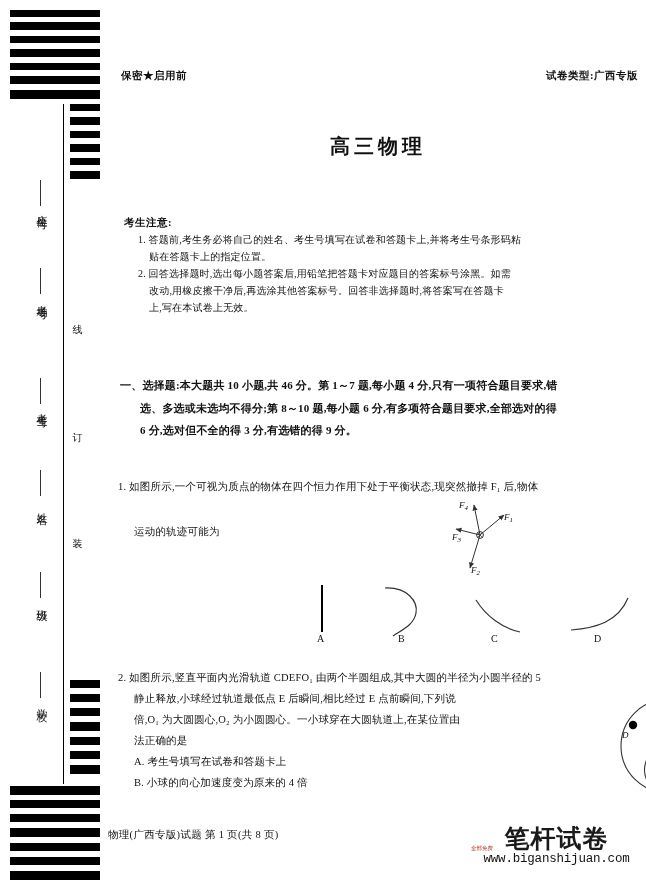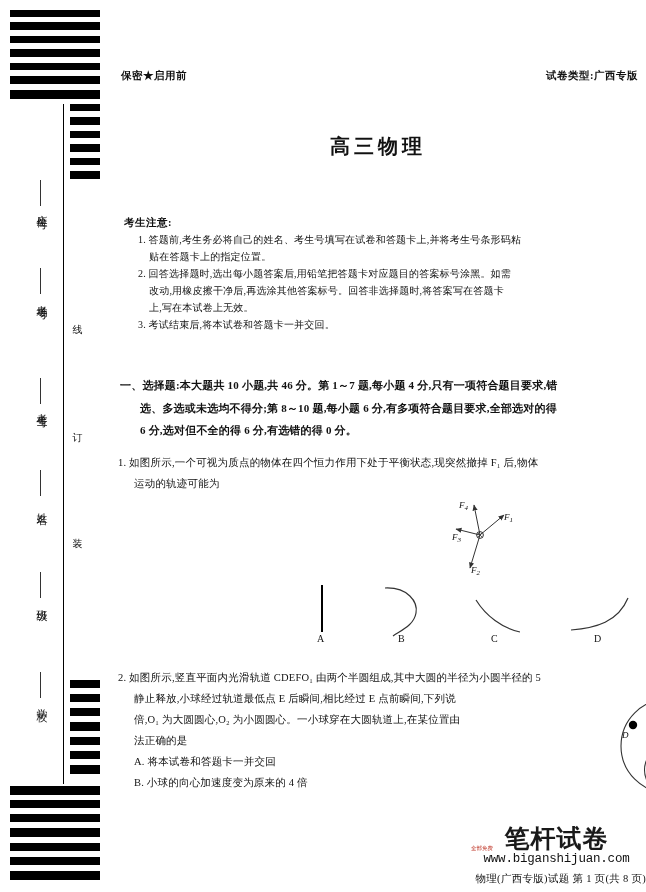--- a/index.html
+++ b/index.html
@@ -61,38 +61,38 @@
 
   #section1{
     position:absolute;left:20px;top:374px;width:520px;
     font-size:11px;line-height:22.5px;font-weight:bold;letter-spacing:.2px;
   }
   #section1 .s-line{display:block;}
   #section1 .s-line.ind{padding-left:20px;}
 
   .q{position:absolute;font-size:10.5px;line-height:21px;letter-spacing:.2px;}
   #q1{left:18px;top:452px;width:522px;}
-  #q1 .ql{display:block;}
+  #q1 .ql{display:block;margin-top:24px;}
   #q1 .ql.ind{padding-left:16px;}
 
   #q2{left:18px;top:667px;width:400px;}
   #q2 .ql{display:block;}
   #q2 .ql.ind{padding-left:16px;}
   .opt{display:block;padding-left:16px;}
   .sub{font-size:7px;vertical-align:-2px;}
 
   
   #fig-forces{position:absolute;left:332px;top:495px;width:140px;height:88px;}
   #fig-traj{position:absolute;left:180px;top:580px;width:360px;height:72px;}
   #fig-circle{position:absolute;left:512px;top:686px;width:110px;height:120px;}
   .figlabel{position:absolute;font-size:9px;font-style:italic;font-family:"Liberation Serif","DejaVu Serif",serif;}
   .optlabel{position:absolute;font-size:10px;font-family:"Liberation Serif","DejaVu Serif",serif;}
 
   
-  #footer{position:absolute;left:8px;right:0;top:828px;text-align:right;font-size:10.5px;letter-spacing:.3px;margin-top:44px;}
+  #footer{position:absolute;left:8px;right:0;top:828px;text-align:left;font-size:10.5px;letter-spacing:.3px;}
   #watermark{position:absolute;right:2px;top:824px;width:175px;text-align:center;}
   #wm-cn{font-size:25px;font-weight:bold;color:#1a1a1a;letter-spacing:1px;line-height:28px;font-family:"Liberation Sans","DejaVu Sans",sans-serif;}
   #wm-tag{position:absolute;left:2px;top:21px;font-size:5.5px;color:#c0392b;font-family:"Liberation Sans","DejaVu Sans",sans-serif;line-height:6px;}
   #wm-url{font-size:12.5px;color:#111;font-family:"Liberation Mono","DejaVu Sans Mono",monospace;letter-spacing:-.2px;}
 </style>
 </head>
 <body>
 
 <div id="barcode-frame">
 
@@ -166,29 +166,25 @@
     <span class="ni-line ind">贴在答题卡上的指定位置。</span>
   </div>
 
   <div class="notice-item" id="notice-2">
     <span class="ni-line"><span>2.</span>
       <span>回答选择题时,选出每小题答案后,用铅笔把答题卡对应题目的答案标号涂黑。如需</span></span>
     <span class="ni-line ind">改动,用橡皮擦干净后,再选涂其他答案标号。回答非选择题时,将答案写在答题卡</span>
     <span class="ni-line ind">上,写在本试卷上无效。</span>
   </div>
 
-  <div class="notice-item" id="notice-3">
-    <span class="ni-line"><span>3.</span>
-      <span>考试结束后,将本试卷和答题卡一并交回。</span></span>
-  </div>
 
   <div id="section1">
     <span class="s-line">一、选择题:本大题共 10 小题,共 46 分。第 1～7 题,每小题 4 分,只有一项符合题目要求,错</span>
     <span class="s-line ind">选、多选或未选均不得分;第 8～10 题,每小题 6 分,有多项符合题目要求,全部选对的得</span>
-    <span class="s-line ind">6 分,选对但不全的得 6 分,有选错的得 0 分。</span>
+    <span class="s-line ind">6 分,选对但不全的得 3 分,有选错的得 9 分。</span>
   </div>
 
   <div class="q" id="q1">
     <span class="ql"><span>1.</span>
       <span>如图所示,一个可视为质点的物体在四个恒力作用下处于平衡状态,现突然撤掉 F₁ 后,物体</span></span>
     <span class="ql ind">运动的轨迹可能为</span>
   </div>
 
   <div id="fig-forces">
     <svg width="140" height="88" viewBox="0 0 140 88">
@@ -232,21 +228,21 @@
     <div class="optlabel" style="left:211px;top:53px;">C</div>
     <div class="optlabel" style="left:314px;top:53px;">D</div>
   </div>
 
   <div class="q" id="q2">
     <span class="ql" style="width:522px;display:block;"><span>2.</span>
       <span>如图所示,竖直平面内光滑轨道 CDEFO₁ 由两个半圆组成,其中大圆的半径为小圆半径的 5</span></span>
     <span class="ql ind">静止释放,小球经过轨道最低点 E 后瞬间,相比经过 E 点前瞬间,下列说</span>
     <span class="ql ind">倍,O₁ 为大圆圆心,O₂ 为小圆圆心。一小球穿在大圆轨道上,在某位置由</span>
     <span class="ql ind">法正确的是</span>
-    <span class="opt">A. 将本试卷和答题卡一并交回</span>
+    <span class="opt">A. 考生号填写在试卷和答题卡上</span>
     <span class="opt">B. 小球的向心加速度变为原来的 4 倍</span>
   </div>
 
   <div id="fig-circle">
     <svg width="110" height="120" viewBox="0 0 110 120">
 
       <line x1="56" y1="12" x2="56" y2="108" stroke="#777" stroke-width="1" stroke-dasharray="2,2.4"></line>
 
       <circle cx="56" cy="60" r="47" fill="none" stroke="#333" stroke-width="1.1"></circle>
 

